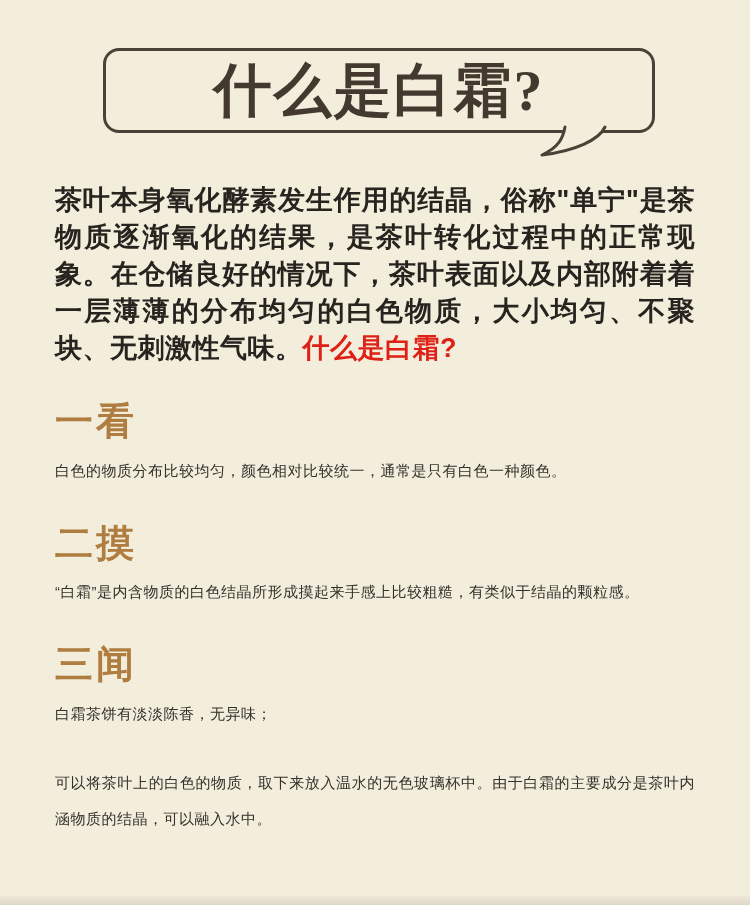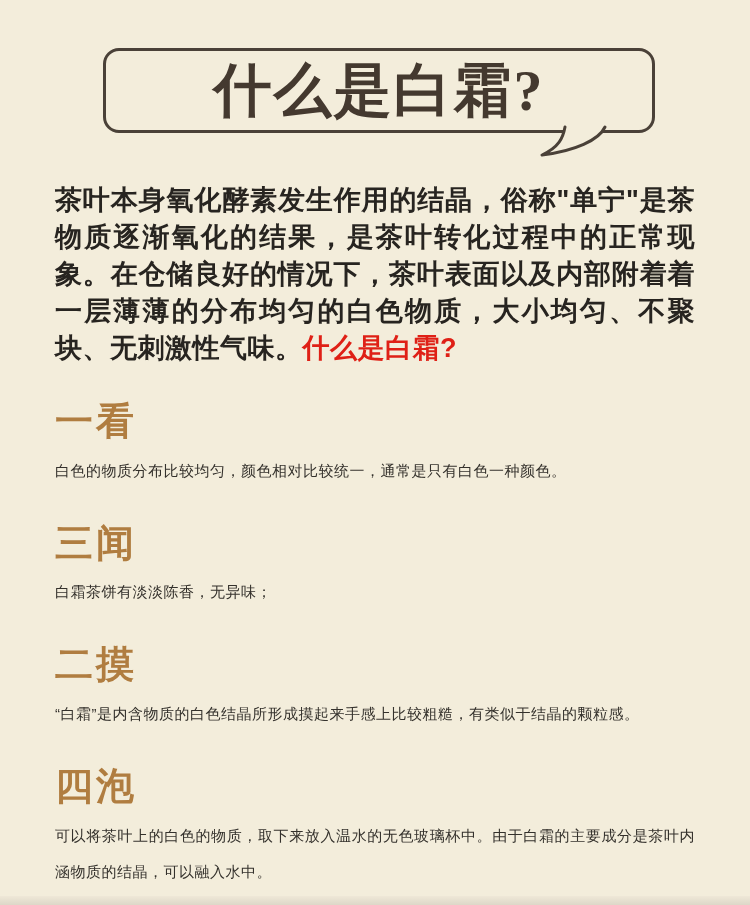--- a/index.html
+++ b/index.html
@@ -99,31 +99,30 @@
   <p class="intro"><span>茶叶本身氧化酵素发生作用的结晶，俗称"单宁"是茶物质逐渐氧化的结果，是茶叶转化过程中的正常现象。在仓储良好的情况下，茶叶表面以及内部附着着一层薄薄的分布均匀的白色物质，大小均匀、不聚块、无刺激性气味。</span><span class="hl">什么是白霜?</span></p>
 
   <div class="sections">
 
     <section>
       <h2>一看</h2>
       <p>白色的物质分布比较均匀，颜色相对比较统一，通常是只有白色一种颜色。</p>
     </section>
 
     <section>
+      <h2>二摸</h2>
+      <p>“白霜”是内含物质的白色结晶所形成摸起来手感上比较粗糙，有类似于结晶的颗粒感。</p>
+    </section>
+
+    <section>
       <h2>三闻</h2>
       <p>白霜茶饼有淡淡陈香，无异味；</p>
     </section>
 
     <section>
-      <h2>二摸</h2>
-      <p>“白霜”是内含物质的白色结晶所形成摸起来手感上比较粗糙，有类似于结晶的颗粒感。</p>
-    </section>
-
-    <section>
-      <h2>四泡</h2>
       <p>可以将茶叶上的白色的物质，取下来放入温水的无色玻璃杯中。由于白霜的主要成分是茶叶内涵物质的结晶，可以融入水中。</p>
     </section>
 
   </div>
 
   <div class="bottom-strip"></div>
 
 </div>
 
 </body></html>

